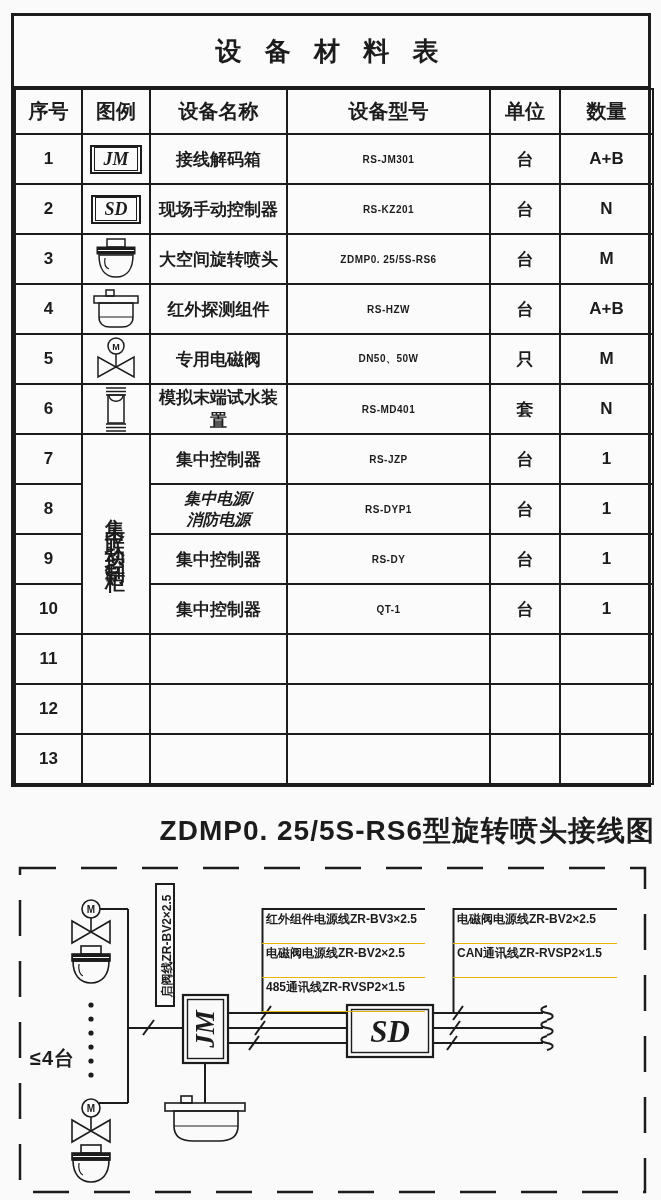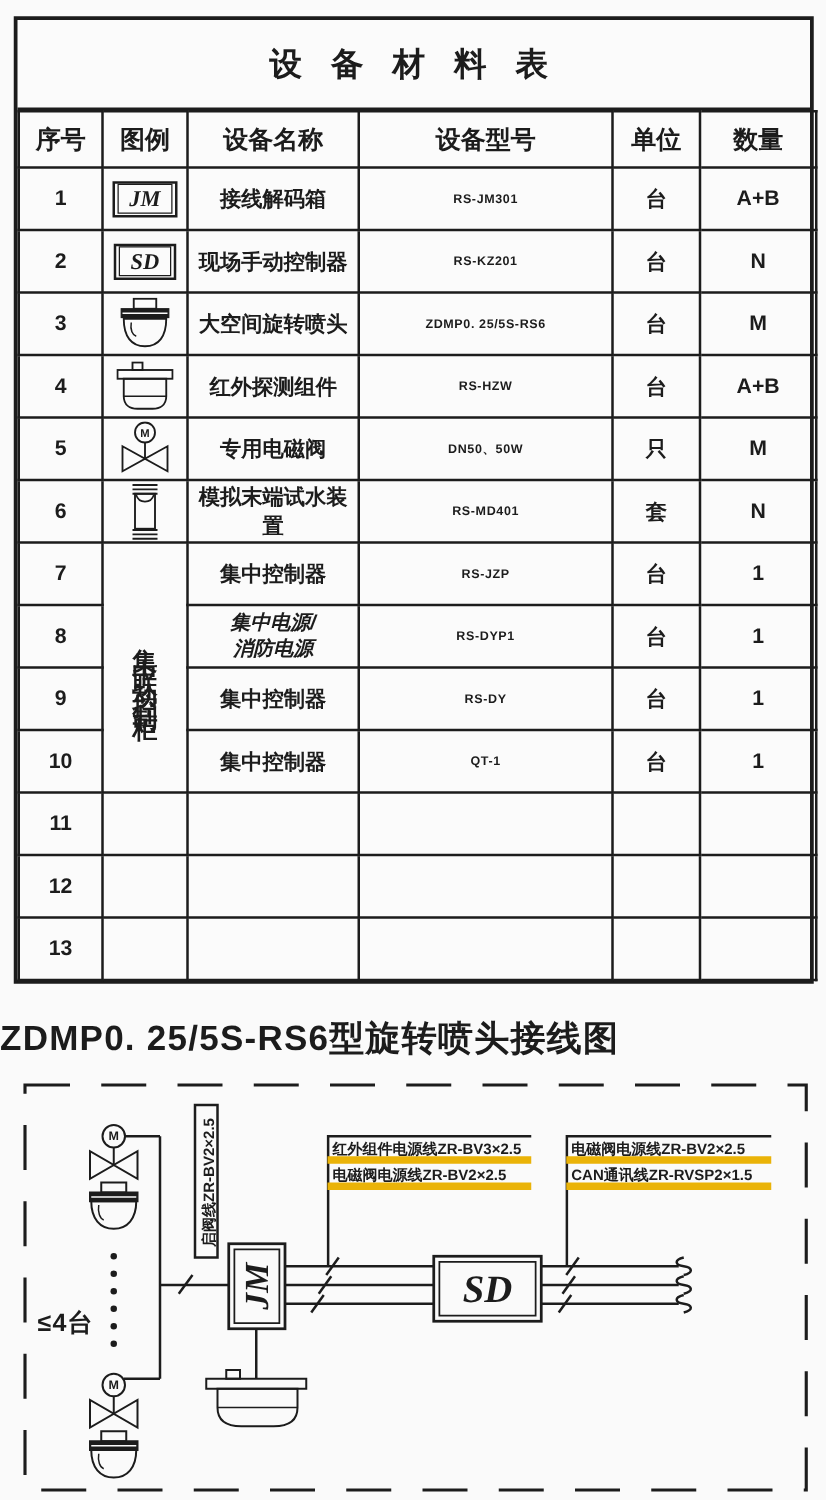--- a/index.html
+++ b/index.html
@@ -18,25 +18,25 @@
   .twoline { line-height:21px; font-size:16px;font-style:italic; }
   .vlegend { writing-mode:vertical-rl; text-orientation:upright; font-size:20px; font-weight:bold; letter-spacing:9px; margin:0 auto; }
 
   
   .dbox-outer { display:inline-block; border:2px solid #1c1c1c; padding:2px; background:#fbfbfb; }
   .dbox-inner { border:1.5px solid #1c1c1c; padding:1px 8px; font-family:"Liberation Serif", serif; font-style:italic; font-weight:bold; font-size:18px; }
 
   .cellicon { display:block; margin:0 auto; }
 
   
-  #diagram-title { position:absolute; left:0; top:812px; width:655px; text-align:left; font-size:28px; font-weight:bold; letter-spacing:1px; }
+  #diagram-title { position:absolute; left:0; top:812px; width:655px; text-align:right; font-size:28px; font-weight:bold; letter-spacing:1px; }
   #diagram-svg { position:absolute; left:0; top:0; width:661px; height:1200px; }
 
   .wire-label-stack { position:absolute; width:163px; border-top:2px solid #1c1c1c; background:transparent; }
-  .wire-label-row { height:21px; line-height:19px; border-bottom:6px solid #eab308; font-size:12px; font-weight:bold; padding-left:4px; white-space:nowrap; }
+  .wire-label-row { height:34px; line-height:19px; border-bottom:1px solid #eab308; font-size:12px; font-weight:bold; padding-left:4px; white-space:nowrap; }
 
   #valve-line-label-box { position:absolute; left:155px; top:883px; width:20px; height:124px; border:2px solid #1c1c1c; }
   #valve-line-label-box .rot { position:absolute; left:-52px; top:51px; width:124px; height:20px; line-height:20px;
         text-align:center; transform:rotate(-90deg); font-size:12px; font-weight:bold; white-space:nowrap; }
 
   #unit-count { position:absolute; left:30px; top:1045px; font-size:20px; font-weight:bold; letter-spacing:1px; }
 </style>
 </head>
 <body>
 
@@ -317,20 +317,21 @@
   </g>
 </svg>
 
 <div id="valve-line-label-box">
   <div class="rot">启阀线ZR-BV2×2.5</div>
 </div>
 
 <div class="wire-label-stack" style="left:262px; top:908px;">
   <div class="wire-label-row">红外组件电源线ZR-BV3×2.5</div>
   <div class="wire-label-row">电磁阀电源线ZR-BV2×2.5</div>
+  <div class="wire-label-row">485通讯线ZR-RVSP2×1.5</div>
 </div>
 
 <div class="wire-label-stack" style="left:453px; top:908px; width:164px;">
   <div class="wire-label-row">电磁阀电源线ZR-BV2×2.5</div>
   <div class="wire-label-row">CAN通讯线ZR-RVSP2×1.5</div>
 </div>
 
 <div id="unit-count">≤4台</div>
 
 </body></html>

